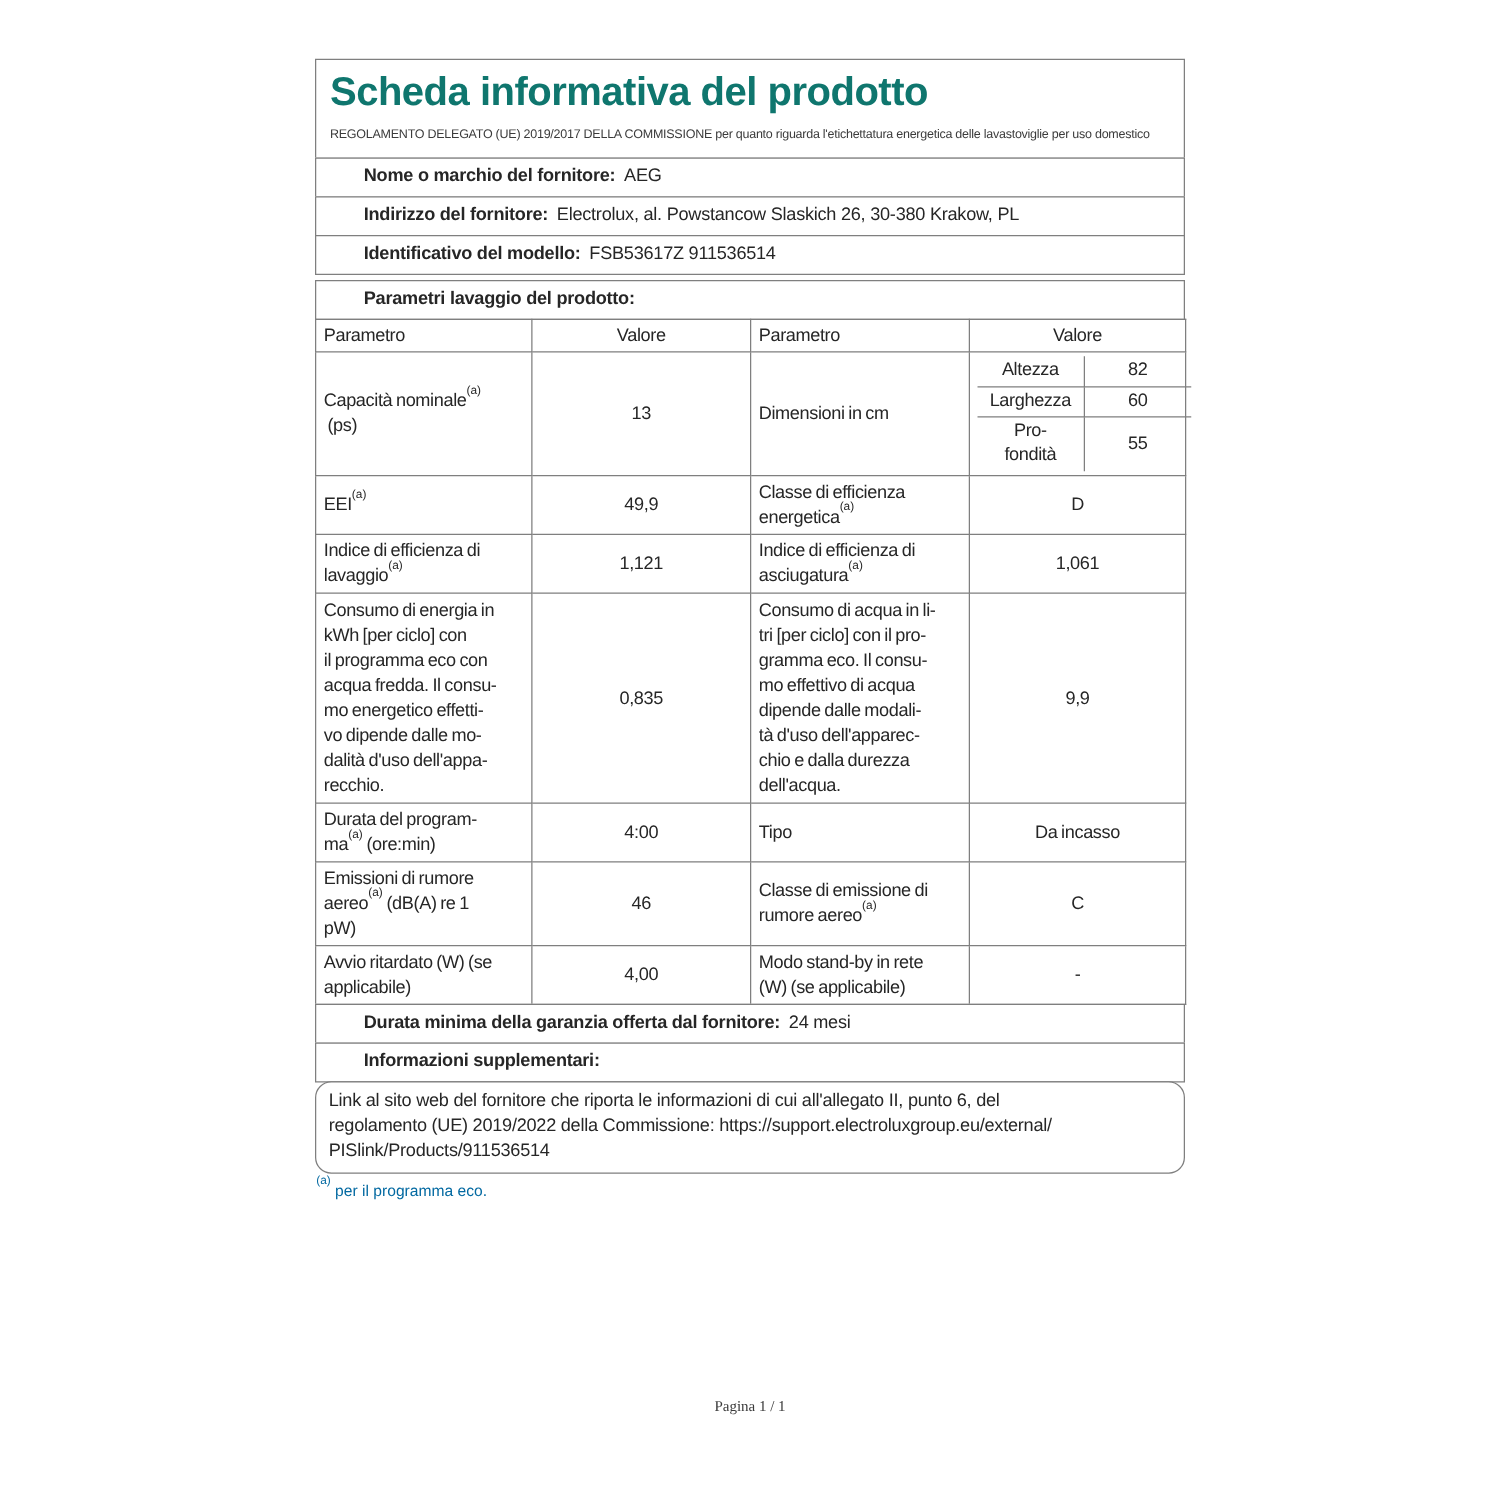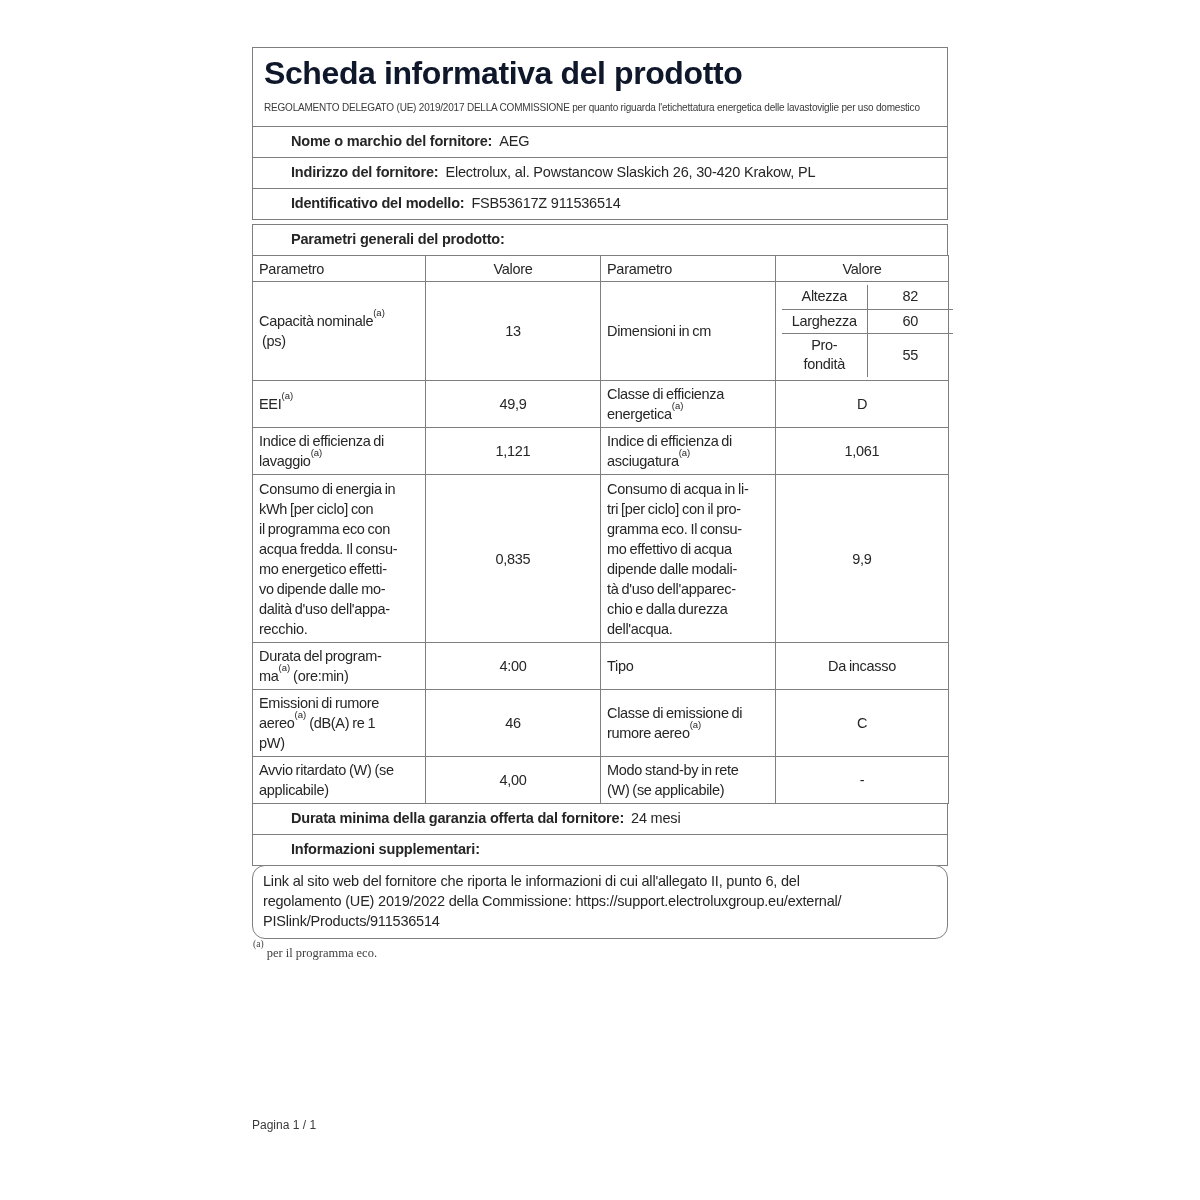--- a/index.html
+++ b/index.html
@@ -16,21 +16,21 @@
     margin-top: -1px;
     padding: 5px 10px 6px 10px;
     font-size: 14.5px;
     line-height: 19px;
     letter-spacing: -0.2px;
   }
   .doc > .box:first-child { margin-top: 0; }
   .title-box { padding: 7px 11px 9px 11px; }
   h1.title {
     margin: 0; font-size: 32px; line-height: 37px;
-    font-weight: bold; color: #0f172a; letter-spacing: -0.4px;
+    font-weight: bold; color: #0f766e; letter-spacing: -0.4px;
   }
   .regulation {
     margin: 6px 0 0 0; font-size: 10px; line-height: 19px;
     color: #3b3b3b; letter-spacing: -0.2px;
   }
   .lbl { font-weight: bold; margin-left: 28px; }
   .val { margin-left: 7px; }
   .gap { height: 5px; }
   table.params {
     width: 696px; border-collapse: collapse; table-layout: fixed;
@@ -64,52 +64,52 @@
   table.dims tr td:first-child { border-left: none; }
   table.dims tr td:last-child { border-right: none; }
   table.dims tr:first-child td { border-top: none; }
   table.dims tr:last-child td { border-bottom: none; }
   table.dims tr.dim-last td { height: 44px; }
   sup {
     font-size: 9.5px; line-height: 0;
     position: relative; top: -4.5px; letter-spacing: 0;
   }
   .link-box { padding: 5px 10px 7px 10px; line-height: 20px; border-radius: 13px; }
-  .footnote { margin-top: 7px; font-size: 12.5px; color: #404040; padding-left: 1px; font-family: Liberation Serif, serif; }
+  .footnote { margin-top: 7px; font-size: 12.5px; color: #0369a1; padding-left: 1px; }
   .footer {
     position: absolute; left: 252px; top: 1118px; width: 696px;
-    text-align: left; font-size: 12px; color: #3a3a3a;
+    text-align: center; font-size: 12px; color: #3a3a3a; font-family: Liberation Serif, serif;
   }
 </style>
 </head>
 <body>
 
 <div class="doc">
 
   <div class="box title-box">
     <h1 class="title">Scheda informativa del prodotto</h1>
     <p class="regulation">REGOLAMENTO DELEGATO (UE) 2019/2017 DELLA COMMISSIONE per quanto riguarda l'etichettatura energetica delle lavastoviglie per uso domestico</p>
   </div>
 
   <div class="box">
     <span class="lbl">Nome o marchio del fornitore:</span><span class="val">AEG</span>
   </div>
 
   <div class="box">
-    <span class="lbl">Indirizzo del fornitore:</span><span class="val">Electrolux, al. Powstancow Slaskich 26, 30-420 Krakow, PL</span>
+    <span class="lbl">Indirizzo del fornitore:</span><span class="val">Electrolux, al. Powstancow Slaskich 26, 30-380 Krakow, PL</span>
   </div>
 
   <div class="box">
     <span class="lbl">Identificativo del modello:</span><span class="val">FSB53617Z 911536514</span>
   </div>
 
   <div class="gap"></div>
 
   <div class="box">
-    <span class="lbl">Parametri generali del prodotto:</span>
+    <span class="lbl">Parametri lavaggio del prodotto:</span>
   </div>
 
   <table class="params">
     <colgroup>
       <col style="width:173px">
         <col style="width:175px">
         <col style="width:175px">
         <col style="width:173px">
     </colgroup>
     <tbody>

